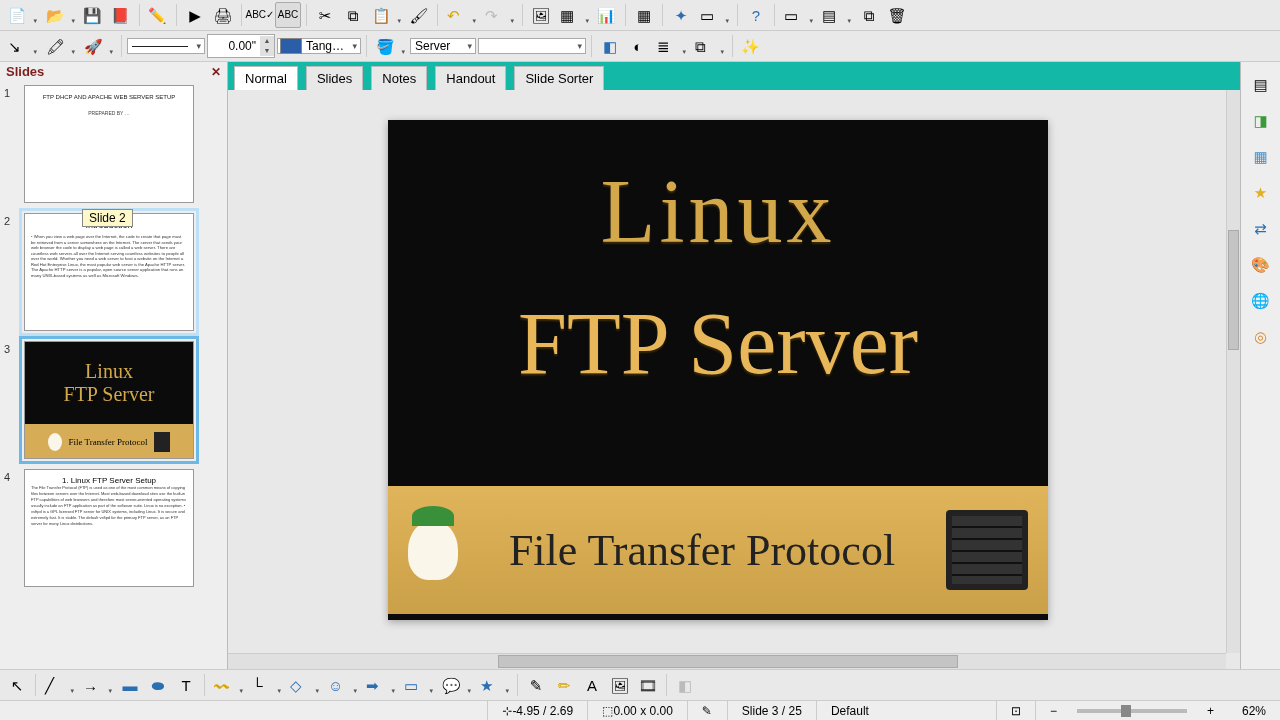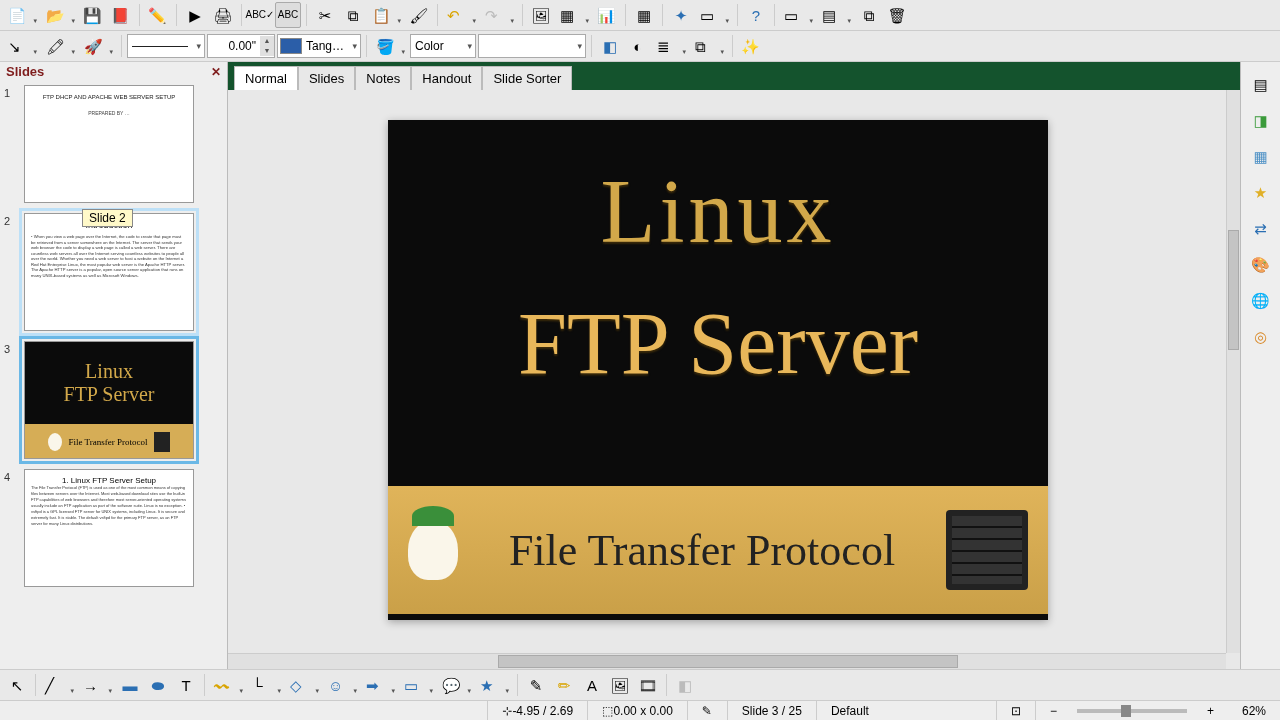--- a/index.html
+++ b/index.html
@@ -6,41 +6,41 @@
 body { background:#f0f0f0; width:1280px; height:720px; overflow:hidden; display:flex; flex-direction:column; }
 .toolbar { display:flex; align-items:center; gap:2px; padding:2px 4px; background:#e9e9e9; border-bottom:1px solid #ccc; }
 .tbtn { width:26px; height:26px; display:flex; align-items:center; justify-content:center; border:1px solid transparent; border-radius:2px; cursor:pointer; }
 .tbtn.drop { width:36px; justify-content:flex-start; padding-left:3px; position:relative; }
 .tbtn.drop::after { content:"▾"; font-size:7px; position:absolute; right:2px; bottom:2px; color:#555; }
 .sep { width:1px; height:22px; background:#ccc; margin:0 3px; }
 .spin { display:flex; align-items:center; border:1px solid #aaa; height:24px; background:#fff; }
 .spin input { border:none; width:52px; text-align:right; padding:0 4px; font-size:12px; outline:none; }
 .spin .arrows { width:14px; display:flex; flex-direction:column; font-size:7px; color:#555; background:#e0e0e0; }
 .spin .arrows span { text-align:center; line-height:10px; cursor:pointer; }
-.combo { display:flex; align-items:center; border:1px solid #aaa; height:24px; background:#fff; padding:0 16px 0 4px; position:relative; font-size:12px; }
+.combo { display:flex; align-items:center; border:1px solid #aaa; height:16px; background:#fff; padding:0 16px 0 4px; position:relative; font-size:12px; }
 .combo::after { content:"▾"; position:absolute; right:3px; font-size:9px; color:#555; }
 .combo.swatch { padding-left:2px; }
 .combo.swatch .sw { width:24px; height:16px; border:1px solid #888; margin-right:4px; }
 .linestyle { width:78px; }
 .main { flex:1; display:flex; overflow:hidden; }
 .panel { width:228px; background:#eee; border-right:1px solid #bbb; display:flex; flex-direction:column; }
 .panel-head { display:flex; align-items:center; justify-content:space-between; padding:2px 6px; font-size:13px; font-weight:bold; color:#7f1d1d; background:#eee; }
 .panel-head .x { cursor:pointer; font-size:12px; }
 .slides { flex:1; overflow-y:auto; padding:4px 4px; background:#eee; }
 .slides::-webkit-scrollbar { width:14px; }
 .slides::-webkit-scrollbar-track { background:#e0e0e0; }
 .slides::-webkit-scrollbar-thumb { background:#bdbdbd; border:1px solid #aaa; }
 .thumb-wrap { display:flex; align-items:flex-start; margin-bottom:10px; position:relative; }
 .thumb-wrap .n { width:14px; font-size:11px; color:#333; padding-top:2px; }
 .thumb { border:1px solid #999; width:170px; height:118px; background:#fff; position:relative; overflow:hidden; margin-left:6px; }
 .thumb-wrap.sel .thumb { outline:3px solid #6bb8e6; outline-offset:2px; }
 .thumb-wrap.hov .thumb { outline:3px solid #bde0f7; outline-offset:2px; }
 .tooltip { position:absolute; background:#fff9c9; border:1px solid #888; padding:1px 6px; font-size:12px; top:-4px; left:78px; z-index:5; }
 .center { flex:1; display:flex; flex-direction:column; background:#e8e8e8; position:relative; }
-.viewtabs { display:flex; gap:0; padding:4px 6px 0 6px; background:#14532d; }
+.viewtabs { display:flex; gap:8px; padding:4px 6px 0 6px; background:#14b8a6; }
 .vtab { padding:4px 10px; font-size:13px; background:#e8e8e8; border:1px solid #bbb; border-bottom:none; cursor:pointer; }
 .vtab.active { background:#fff; }
 .canvas-area { flex:1; background:#e8e8e8; position:relative; overflow:hidden; }
 .canvas-area .scroll-v { position:absolute; right:0; top:0; bottom:16px; width:14px; background:#e0e0e0; border-left:1px solid #ccc; }
 .canvas-area .scroll-v .th { position:absolute; left:1px; right:1px; top:140px; height:120px; background:#c4c4c4; border:1px solid #aaa; }
 .canvas-area .scroll-h { position:absolute; left:0; right:14px; bottom:0; height:16px; background:#e0e0e0; border-top:1px solid #ccc; }
 .canvas-area .scroll-h .th { position:absolute; top:1px; bottom:1px; left:270px; width:460px; background:#c4c4c4; border:1px solid #aaa; }
 .slide { position:absolute; left:160px; top:30px; width:660px; height:500px; background:#0b0b0b; box-shadow:0 2px 8px rgba(0,0,0,0.3); }
 .slide .t1 { font-family:"Times New Roman",serif; color:#d2a84a; font-size:90px; text-align:center; margin-top:40px; letter-spacing:4px; font-weight:500; text-shadow:0 2px 2px #3a2a0a; }
 .slide .t2 { font-family:"Times New Roman",serif; color:#e8b75a; font-size:88px; text-align:center; margin-top:30px; font-weight:500; text-shadow:0 2px 2px #3a2a0a; }
@@ -194,21 +194,21 @@
   </div>
   <div class="combo swatch" style="width:84px">
     <div class="sw" style="background:#2b5ea8"></div>
     <span>Tang…</span>
   </div>
   <div class="sep"></div>
   <div class="tbtn drop">
       <span class="ic">🪣</span>
     </div>
   <div class="combo" style="width:66px">
-      <span>Color</span>
+      <span>Server</span>
     </div>
   <div class="combo" style="width:108px"></div>
   <div class="sep"></div>
   <div class="tbtn">
       <span class="ic" style="color:#2b6fb3">◧</span>
     </div>
   <div class="tbtn">
       <span class="ic">◐</span>
     </div>
   <div class="tbtn drop">

